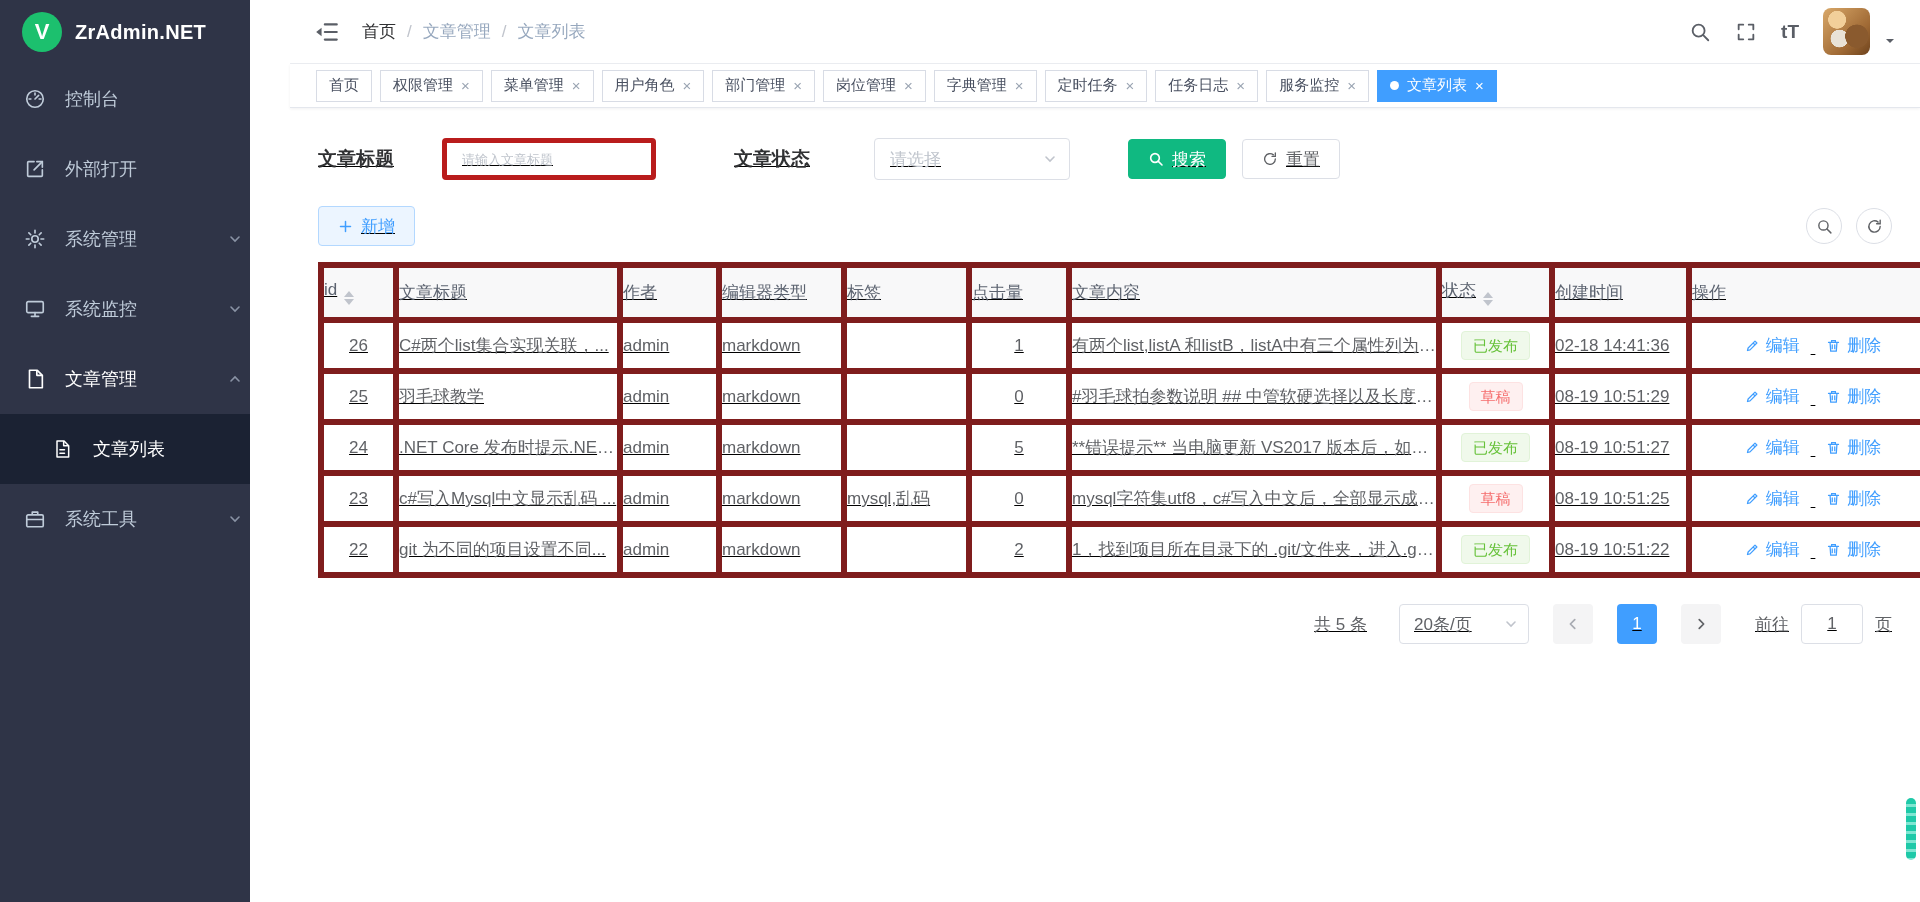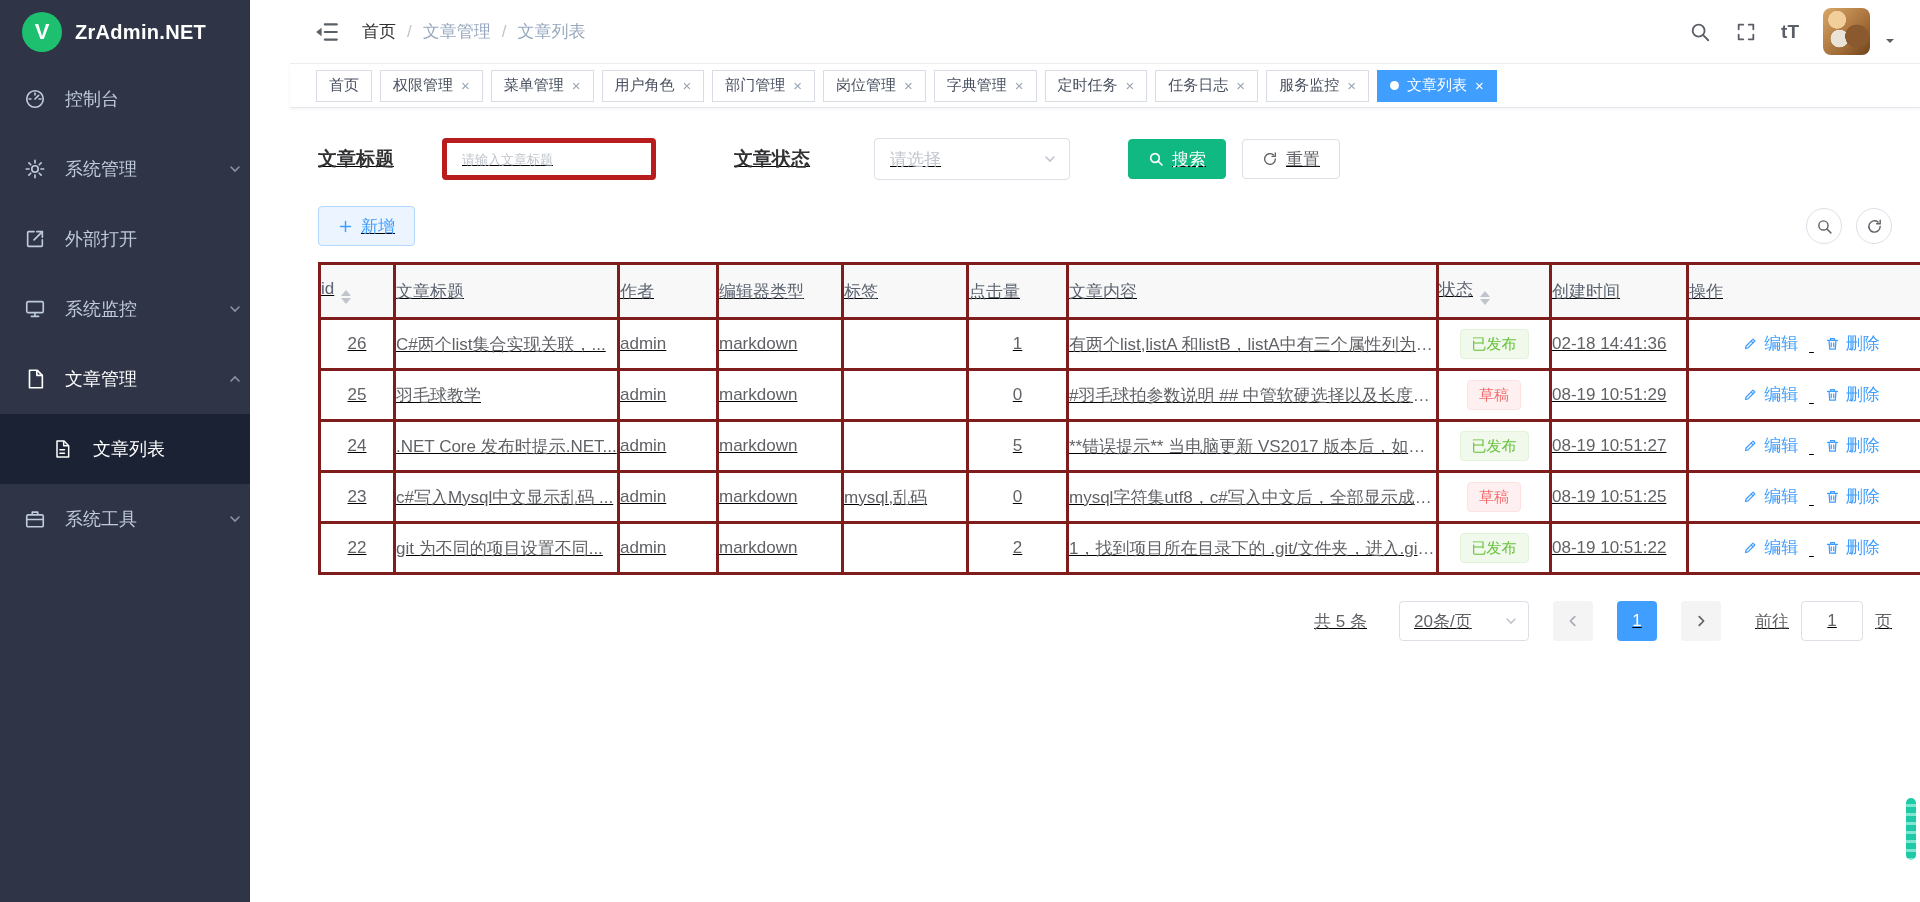--- a/index.html
+++ b/index.html
@@ -69,21 +69,21 @@
   .btn-reset { background:#fff; border-color:#dcdfe6; color:#606266; margin-left:16px; }
 
   .toolbar { display:flex; align-items:center; margin-bottom:16px; }
   .btn-add { background:#ecf5ff; border-color:#b3d8ff; color:var(--accent,#409eff); height:40px; }
   .toolbar-right { margin-left:auto; display:flex; gap:14px; }
   .circle-btn { width:36px; height:36px; border-radius:50%; border:1px solid #dcdfe6; background:#fff;
     display:flex; align-items:center; justify-content:center; color:#606266; cursor:pointer; }
 
   
   table.grid { width:100%; border-collapse:collapse; table-layout:fixed; }
-  table.grid th, table.grid td { border:3px solid #7f1d1d; font-size:17px; padding:0 0; overflow:hidden;
+  table.grid th, table.grid td { border:6px solid #7f1d1d; font-size:17px; padding:0 0; overflow:hidden;
     white-space:nowrap; text-overflow:ellipsis; }
   table.grid th { height:55px; background:#f8f8f9; color:#5c6370; font-weight:400; text-align:left; }
   table.grid td { height:51px; color:#606266; }
   .center { text-align:center; }
   .sort { display:inline-flex; flex-direction:column; margin-left:7px; vertical-align:-2px; gap:2px; cursor:pointer; }
   .sort .up { width:0; height:0; border:5px solid transparent; border-top:0; border-bottom:6px solid #c0c4cc; }
   .sort .down { width:0; height:0; border:5px solid transparent; border-bottom:0; border-top:6px solid #c0c4cc; }
   .badge { display:inline-block; padding:4px 11px; border-radius:4px; font-size:15px; line-height:1.3; border:1px solid transparent; }
   .badge.success { background:var(--success-bg,#f0f9eb); color:var(--success-text,#67c23a); border-color:#e1f3d8; }
   .badge.danger { background:var(--danger-bg,#fef0f0); color:var(--danger-text,#f56c6c); border-color:#fde2e2; }
@@ -126,41 +126,41 @@
             <svg width="22" height="22" viewBox="0 0 24 24" fill="none" stroke="currentColor" stroke-width="1.8" stroke-linecap="round">
               <circle cx="12" cy="12" r="9"></circle>
               <path d="M12 12l4-4"></path>
               <path d="M5.5 12h2M16.5 12h2M12 5.5v2"></path>
             </svg>
           </span>
         <span>控制台</span>
       </div>
       <div class="menu-item">
         <span class="mi-icon">
+            <svg width="22" height="22" viewBox="0 0 24 24" fill="none" stroke="currentColor" stroke-width="1.8" stroke-linecap="round" stroke-linejoin="round">
+              <path d="M20 13v6a1 1 0 0 1-1 1H5a1 1 0 0 1-1-1V5a1 1 0 0 1 1-1h6"></path>
+              <path d="M14 4h6v6"></path>
+              <path d="M20 4l-9 9"></path>
+            </svg>
+          </span>
+        <span>外部打开</span>
+      </div>
+      <div class="menu-item">
+        <span class="mi-icon">
             <svg width="22" height="22" viewBox="0 0 24 24" fill="none" stroke="currentColor" stroke-width="1.8" stroke-linecap="round">
               <circle cx="12" cy="12" r="3.5"></circle>
               <path d="M12 2.5v3M12 18.5v3M2.5 12h3M18.5 12h3M5.3 5.3l2.1 2.1M16.6 16.6l2.1 2.1M18.7 5.3l-2.1 2.1M7.4 16.6l-2.1 2.1"></path>
             </svg>
           </span>
         <span>系统管理</span>
         <span class="chevron">
             <svg width="14" height="14" viewBox="0 0 14 14" fill="none" stroke="currentColor" stroke-width="1.6" stroke-linecap="round">
               <path d="M3 5l4 4 4-4"></path>
             </svg>
           </span>
-      </div>
-      <div class="menu-item">
-        <span class="mi-icon">
-            <svg width="22" height="22" viewBox="0 0 24 24" fill="none" stroke="currentColor" stroke-width="1.8" stroke-linecap="round" stroke-linejoin="round">
-              <path d="M20 13v6a1 1 0 0 1-1 1H5a1 1 0 0 1-1-1V5a1 1 0 0 1 1-1h6"></path>
-              <path d="M14 4h6v6"></path>
-              <path d="M20 4l-9 9"></path>
-            </svg>
-          </span>
-        <span>外部打开</span>
       </div>
       <div class="menu-item">
         <span class="mi-icon">
             <svg width="22" height="22" viewBox="0 0 24 24" fill="none" stroke="currentColor" stroke-width="1.8" stroke-linecap="round">
               <rect x="3" y="4" width="18" height="12" rx="1.5"></rect>
               <path d="M8 20h8M12 16v4"></path>
             </svg>
           </span>
         <span>系统监控</span>
         <span class="chevron">

